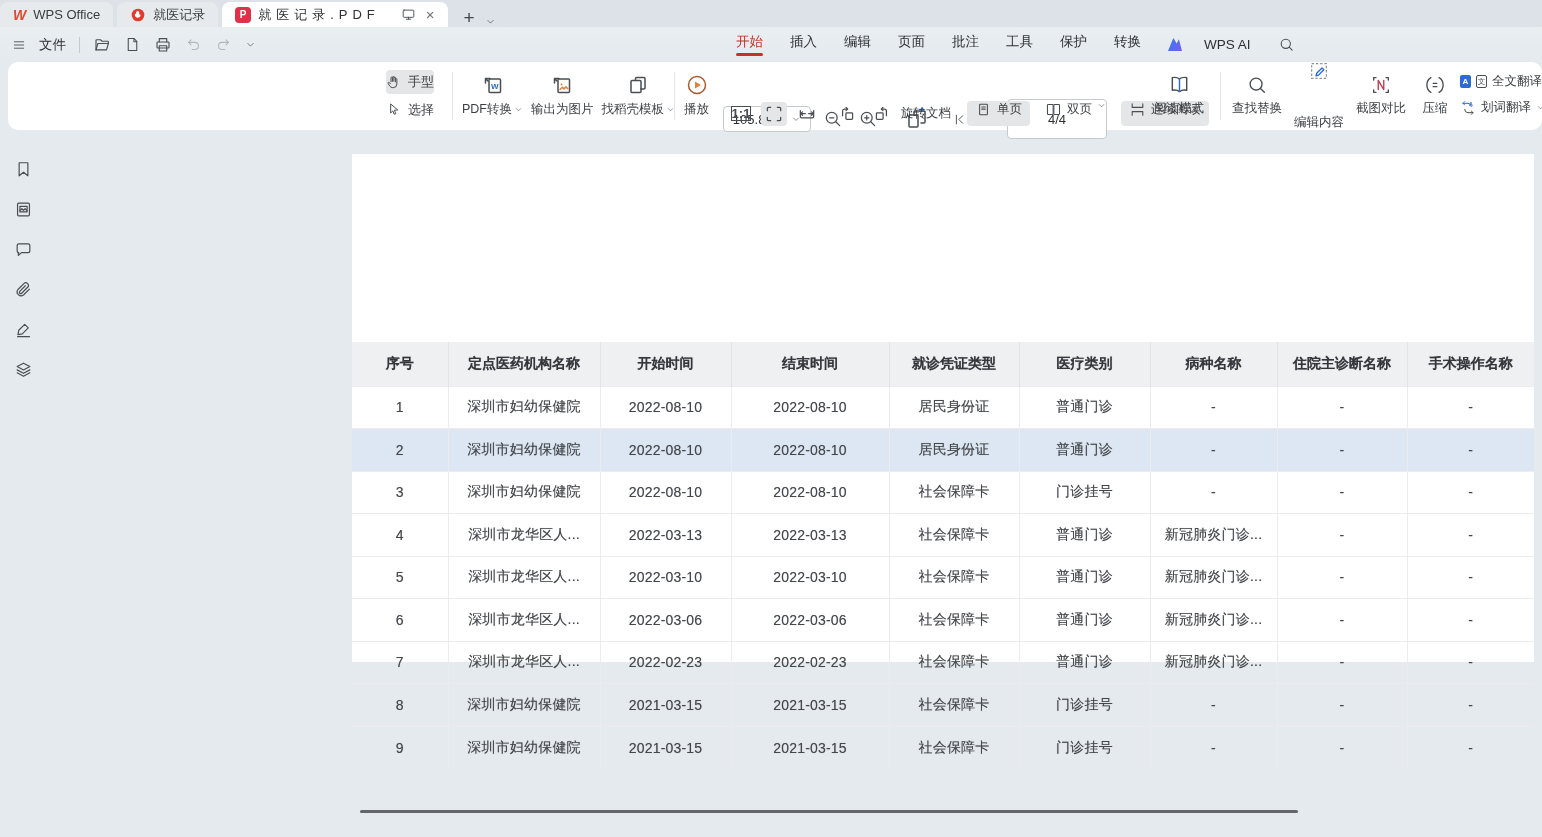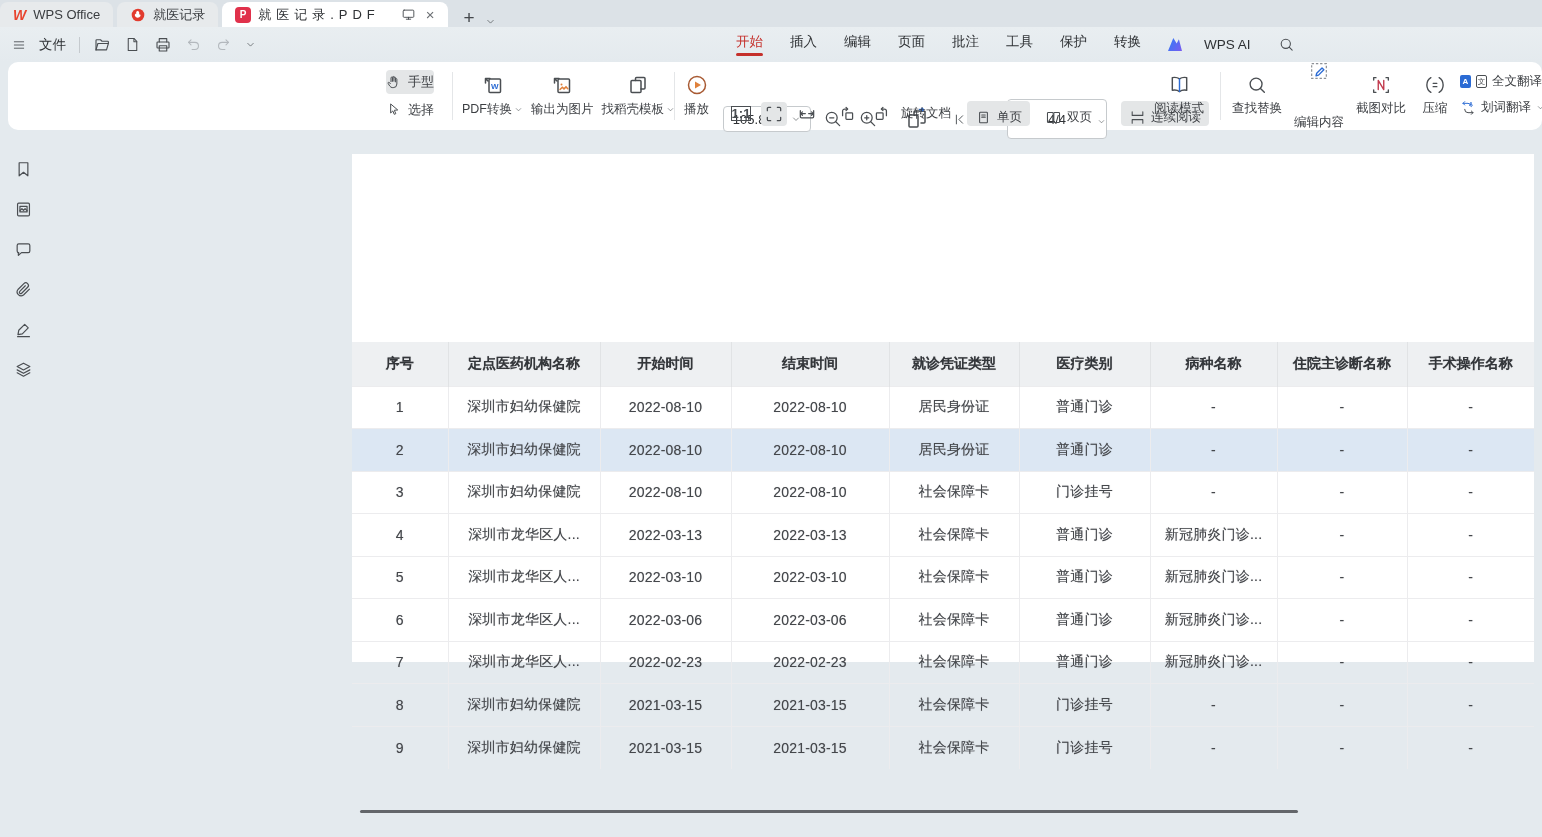--- a/index.html
+++ b/index.html
@@ -45,21 +45,21 @@
   .bb{display:flex;flex-direction:column;align-items:center;justify-content:center;gap:4px;height:58px;margin-top:4px;padding:0 4px;font-size:12.5px;color:#3c3f43;border-radius:4px;white-space:nowrap;}
   .bb .lab{display:flex;align-items:center;gap:2px;}
   .t-top{position:absolute;left:715px;top:9px;display:flex;align-items:center;gap:9px;margin-top:28px;}
   .t-bot{position:absolute;left:720px;top:39px;display:flex;align-items:center;gap:7px;font-size:12.5px;}
   .zbox{width:88px;height:26px;border:1px solid #c6cacd;border-radius:4px;background:#fff;display:flex;align-items:center;justify-content:center;gap:7px;font-size:13px;color:#2f3235;}
   .pgbox{width:100px;height:40px;border:1px solid #c6cacd;border-radius:4px;background:#fff;display:flex;align-items:center;justify-content:center;font-size:13px;color:#2f3235;}
   .navb{width:20px;height:24px;display:flex;align-items:center;justify-content:center;}
   .sic{min-width:26px;height:24px;display:flex;align-items:center;justify-content:center;border-radius:4px;}
   .sic.on{background:#e4e6e7;}
   .onebox{width:20px;height:15px;border:1.4px solid #4a4e52;border-radius:0;font-size:13px;font-weight:700;color:#4a4e52;display:flex;align-items:center;justify-content:center;}
-  .pill{display:flex;align-items:flex-end;gap:5px;height:25px;padding:0 8px;border-radius:4px;}
+  .pill{display:flex;align-items:flex-start;gap:5px;height:25px;padding:0 8px;border-radius:4px;}
   .pill.on{background:#e4e6e7;}
   .grp-trans{position:absolute;left:1452px;top:11px;display:flex;flex-direction:column;gap:9px;font-size:12.5px;}
   .transrow{display:flex;align-items:center;gap:5px;white-space:nowrap;}
   .tA{width:11px;height:13px;background:#2b6bd4;border-radius:2px;color:#fff;font-size:8px;font-weight:700;display:flex;align-items:center;justify-content:center;}
   .tB{width:11px;height:13px;border:1.2px solid #4a4e52;border-radius:2px;color:#4a4e52;font-size:7.5px;display:flex;align-items:center;justify-content:center;}
 
   
   .sidebar{position:absolute;left:12px;top:158px;width:24px;display:flex;flex-direction:column;gap:18px;}
   .sidebar .sbi{width:22px;height:22px;display:flex;align-items:center;justify-content:center;}
 

